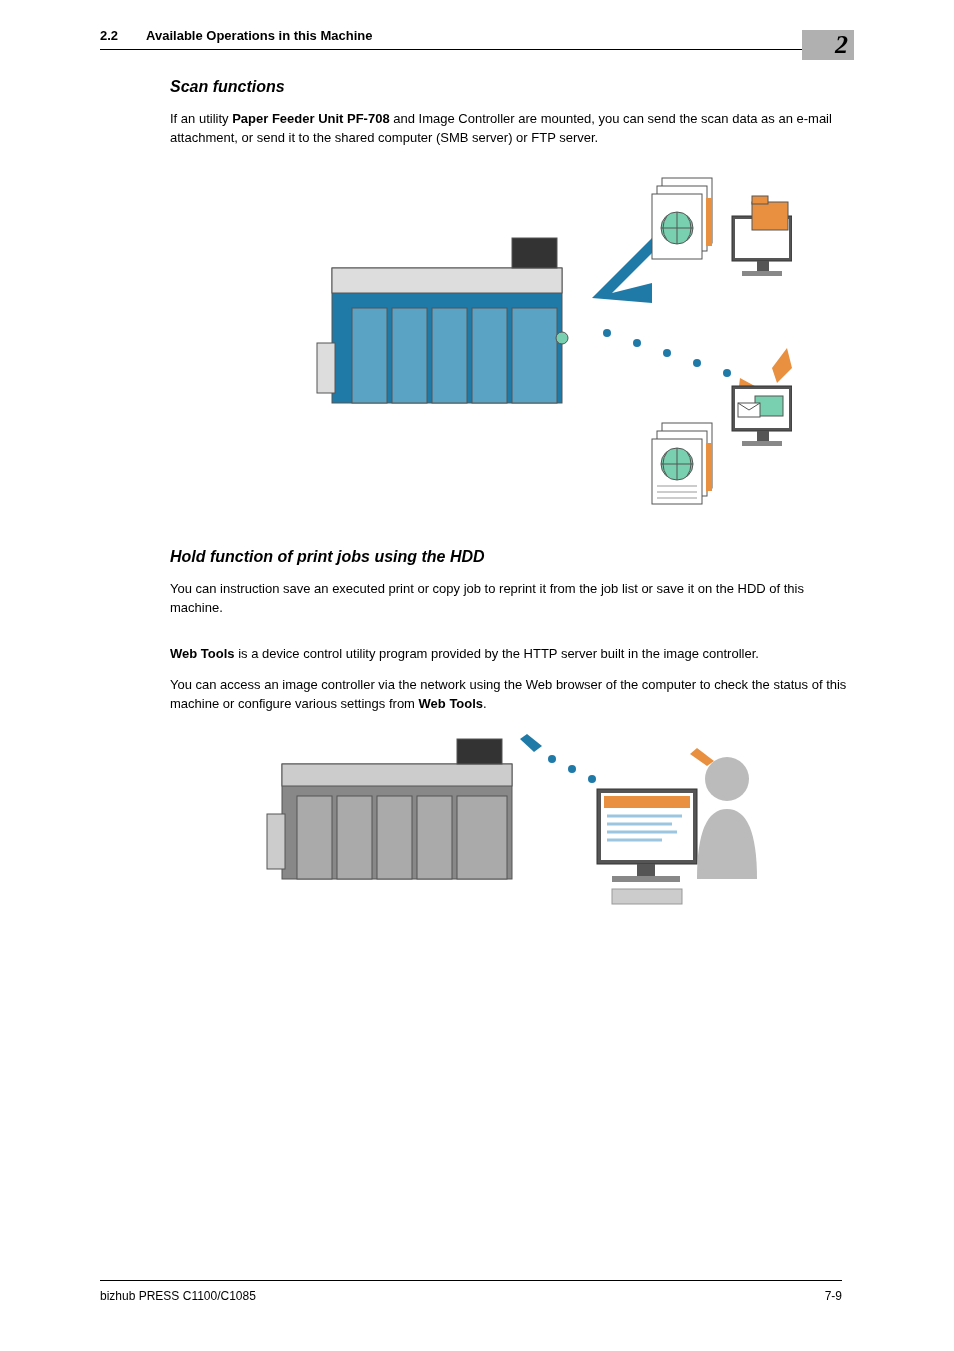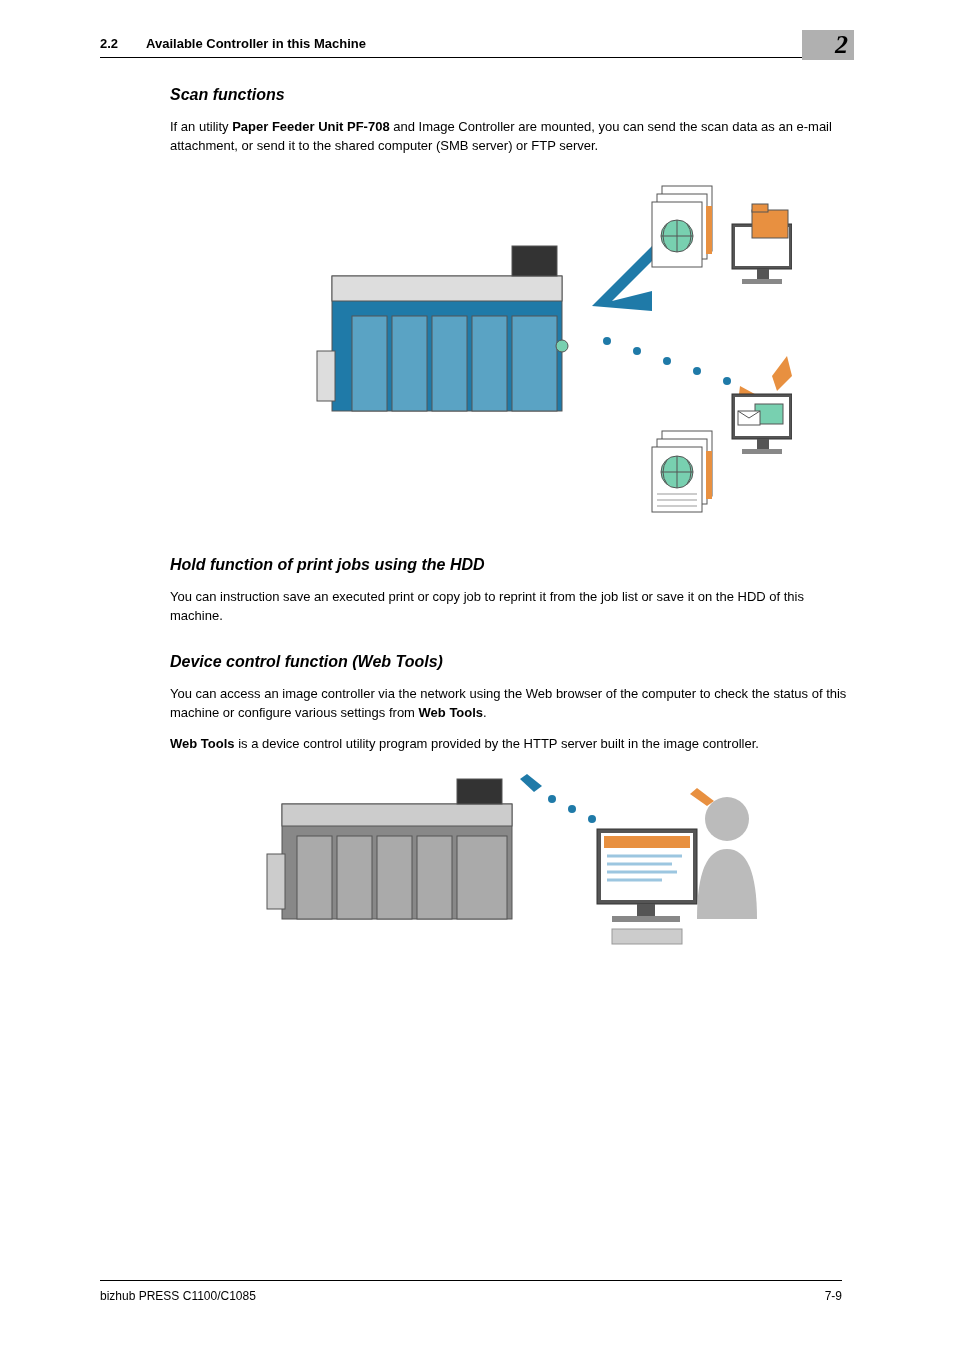--- a/index.html
+++ b/index.html
@@ -8,21 +8,21 @@
       background: #fff;
       width: 954px;
       min-height: 1351px;
       position: relative;
       color: #000;
     }
     .header {
       display: flex;
       justify-content: space-between;
       align-items: flex-end;
-      padding: 36px 100px 0 100px;
+      padding: 28px 100px 0 100px;
       position: relative;
     }
     .header-left {
       display: flex;
       align-items: baseline;
       gap: 28px;
       font-weight: bold;
       font-size: 13px;
     }
     .header-rule {
@@ -86,21 +86,21 @@
       justify-content: space-between;
       font-size: 12px;
     }
   </style>
 </head>
 <body>
 
 <div class="header">
   <div class="header-left">
     <span>2.2</span>
-    <span>Available Controller in this Machine</span>
+    <span>Available Operations in this Machine</span>
   </div>
   <div class="chapter-badge">
     <span>2</span>
   </div>
 </div>
 <hr class="header-rule">
 
 <div class="content">
 
   <div class="section-title">Scan functions</div>
@@ -175,26 +175,25 @@
         <rect x="474" y="275" width="6" height="48" fill="#e89040"></rect>
       </g>
     </svg>
   </div>
 
   <div class="section-title">Hold function of print jobs using the HDD</div>
   <p class="body-text">You can instruction save an executed print or copy job to reprint it from the job list or save it on the HDD of this machine.</p>
 
   <div style="height:16px"></div>
 
-  <div class="section-title">Device control function (Web Tools)</div>
+  <p class="body-text">
+    <b>Web Tools</b><span> is a device control utility program provided by the HTTP server built in the image controller.</span>
+  </p>
   <p class="body-text">
     <span>You can access an image controller via the network using the Web browser of the computer to check the status of this machine or configure various settings from </span><b>Web Tools</b><span>.</span>
-  </p>
-  <p class="body-text">
-    <b>Web Tools</b><span> is a device control utility program provided by the HTTP server built in the image controller.</span>
   </p>
 
   <div class="illustration">
     <svg width="540" height="190" viewBox="0 0 540 190">
 
       <g>
         <rect x="40" y="30" width="230" height="115" fill="#888" stroke="#555"></rect>
         <rect x="40" y="30" width="230" height="22" fill="#ccc" stroke="#555"></rect>
         <rect x="215" y="5" width="45" height="25" fill="#333" stroke="#555"></rect>
         <rect x="55" y="62" width="35" height="83" fill="#aaa" stroke="#555"></rect>

